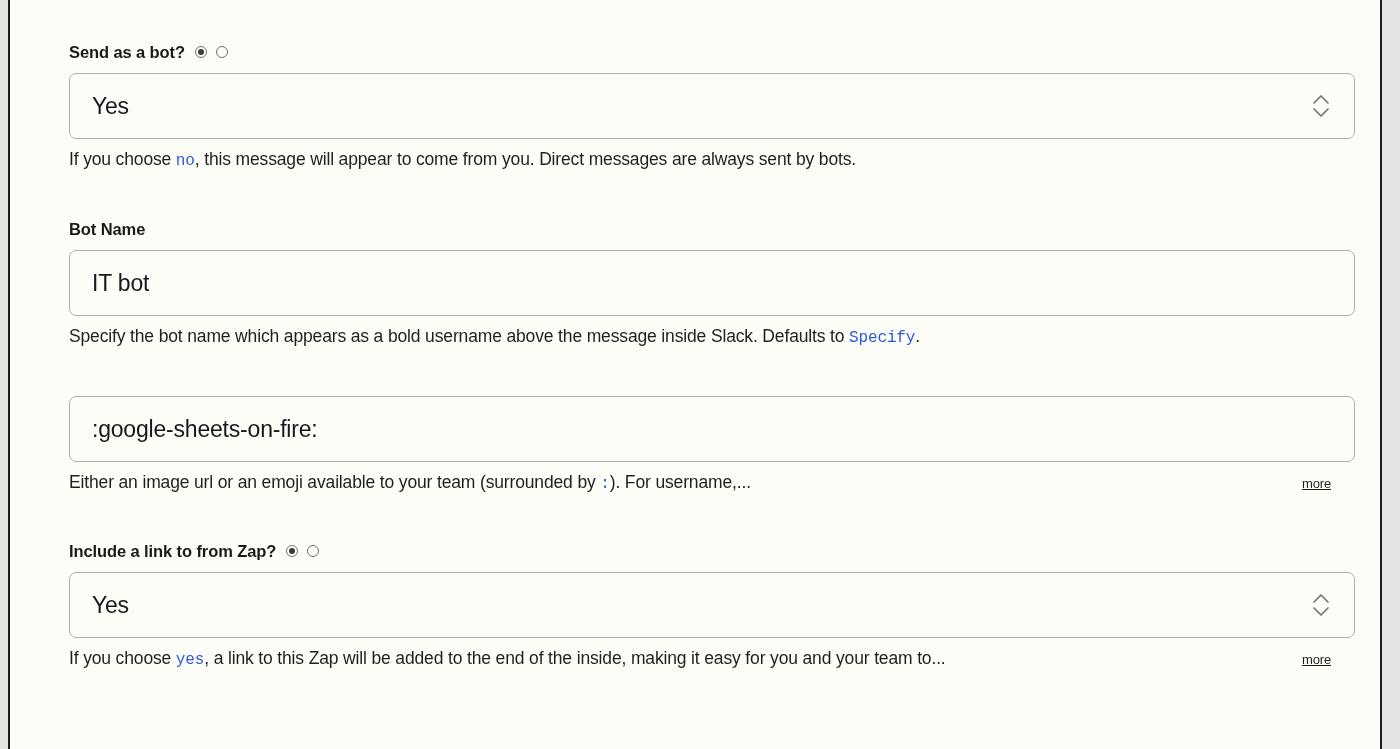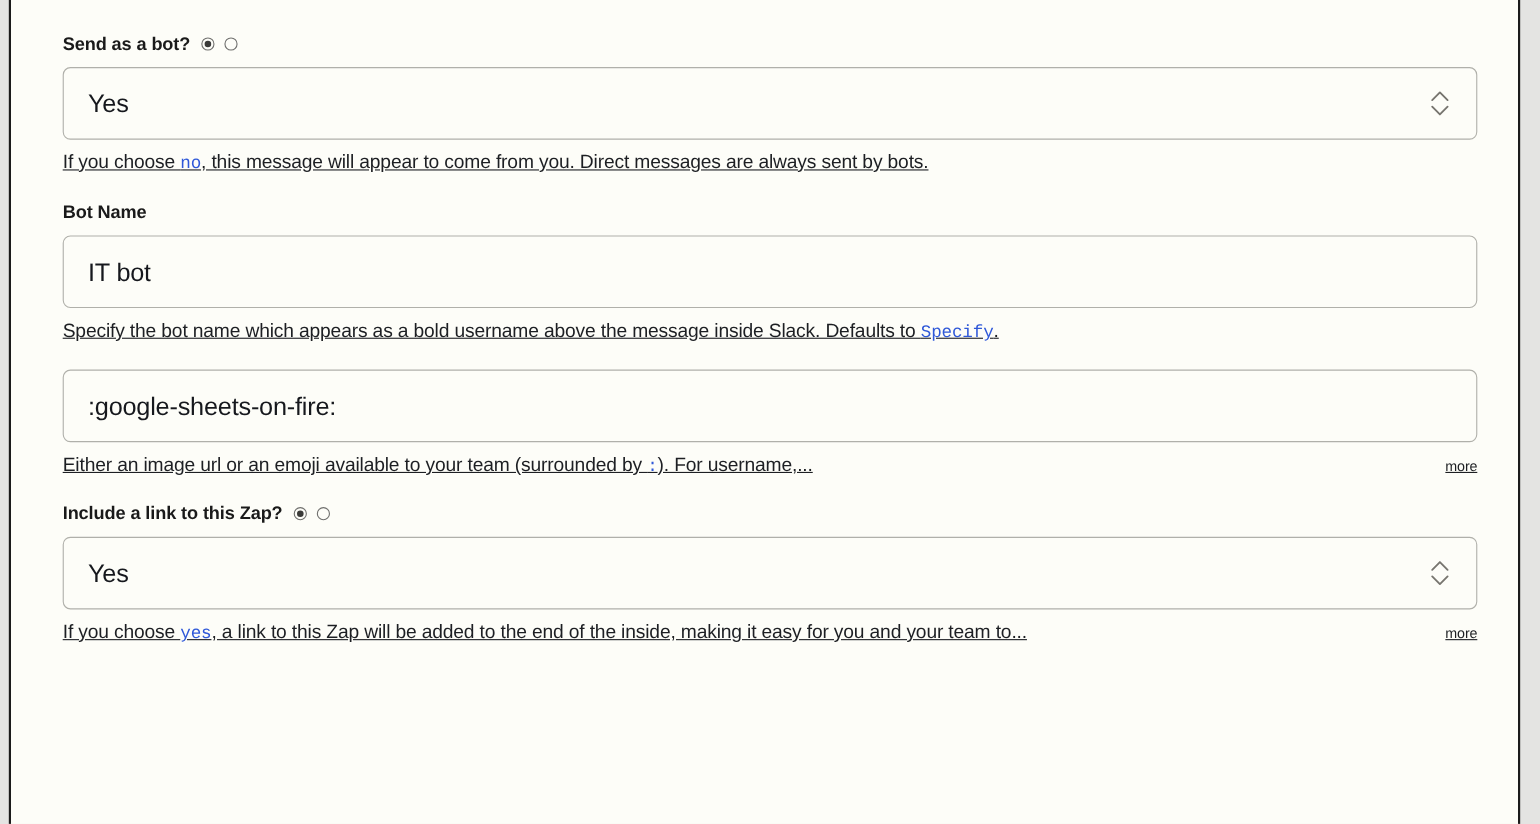--- a/index.html
+++ b/index.html
@@ -37,21 +37,21 @@
   }
 
   .form {
     position: absolute;
     left: 47px;
     top: 0;
     width: 1286px;
   }
 
   
-  .field { margin: 0; }
+  .field { margin: 12px; }
   .field-spacer-1 { height: 30px; }
 
   .field-label {
     display: flex;
     align-items: center;
     gap: 10px;
     font-size: 16.5px;
     font-weight: bold;
     color: #1a1a1a;
     letter-spacing: -0.1px;
@@ -112,21 +112,21 @@
     margin-top: 9px;
     display: flex;
     align-items: baseline;
     justify-content: space-between;
     gap: 16px;
     font-size: 17.5px;
     line-height: 22px;
     color: #1d1f23;
     letter-spacing: -0.15px;
   }
-  .help .help-text { flex: 0 1 auto; text-decoration: underline; }
+  .help .help-text { flex: 0 1 auto; }
   code.tok {
     font-family: "Liberation Mono", "DejaVu Sans Mono", monospace;
     font-size: 16px;
     color: #2f58d8;
   }
   .more-link {
     flex: 0 0 auto;
     font-size: 13px;
     color: #1d1f23;
     text-decoration: underline;
@@ -190,21 +190,21 @@
         <div class="help">
           <span class="help-text"><span>Either an image url or an emoji available to your team (surrounded by </span><code class="tok">:</code><span>). For username,...</span></span>
           <span class="more-link">more</span>
         </div>
       </div>
 
       <div class="gap-sm"></div>
 
       <div class="field">
         <div class="field-label">
-          <span class="label-text">Include a link to this Zap?</span>
+          <span class="label-text">Include a link to from Zap?</span>
           <span class="radio-group">
             <span class="radio checked"></span>
             <span class="radio"></span>
           </span>
         </div>
         <div class="control select">
           <span class="value">Yes</span>
           <span class="stepper-icon">
             <svg width="22" height="30" viewBox="0 0 22 30" fill="none" stroke="currentColor" stroke-width="1.7" stroke-linecap="round" stroke-linejoin="round">
               <polyline points="4,12 11,5 18,12"></polyline>

